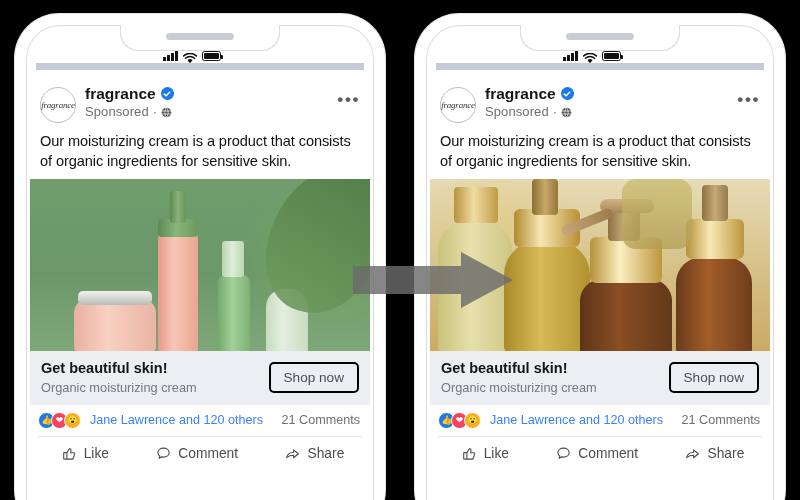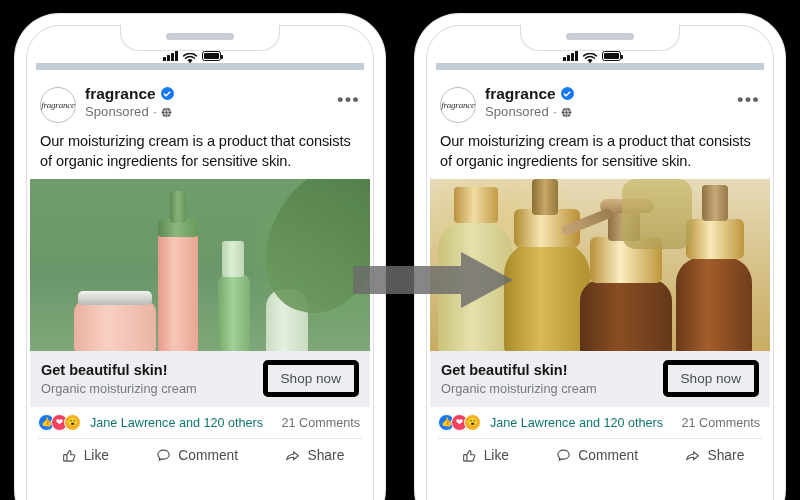--- a/index.html
+++ b/index.html
@@ -125,41 +125,41 @@
 
   
   .adbar{
     display:flex;align-items:center;justify-content:space-between;
     background:#eceef1;margin:0 4px;padding:9px 11px 10px 11px;
     box-sizing:border-box;
   }
   .ad-title{font-size:14.5px;font-weight:700;color:#141414;line-height:1.2;}
   .ad-sub{font-size:12.8px;color:#77797d;margin-top:2px;}
   .shopnow{
-    border:5px solid #000000;border-radius:5px;background:#eceef1;
+    border:2px solid #000000;border-radius:5px;background:#eceef1;
     font-size:13.6px;color:#4a4d52;padding:6px 13px;white-space:nowrap;
   }
 
   
   .reactbar{
     display:flex;align-items:center;justify-content:space-between;
     padding:7px 14px 7px 12px;
   }
   .react-left{display:flex;align-items:center;}
   .emojis{display:flex;align-items:center;}
   .emoji{
     width:15px;height:15px;border-radius:50%;border:1.3px solid #fff;
     display:flex;align-items:center;justify-content:center;
     font-size:9px;line-height:1;color:#fff;
   }
   .emoji+.emoji{margin-left:-4px;}
   .e-like{background:#1877F2;}
   .e-love{background:#F3425F;}
   .e-wow{background:#F7B125;}
-  .react-names{font-size:12.6px;color:#0f766e;margin-left:9px;}
+  .react-names{font-size:12.6px;color:#3b82f6;margin-left:9px;}
   .comments{font-size:12.6px;color:#6d7075;}
 
   .divider{height:1px;background:#e2e4e7;margin:0 12px;}
 
   .actionbar{
     display:flex;align-items:center;justify-content:space-around;
     padding:9px 6px 9px 12px;
   }
   .action{
     display:flex;align-items:center;gap:7px;

